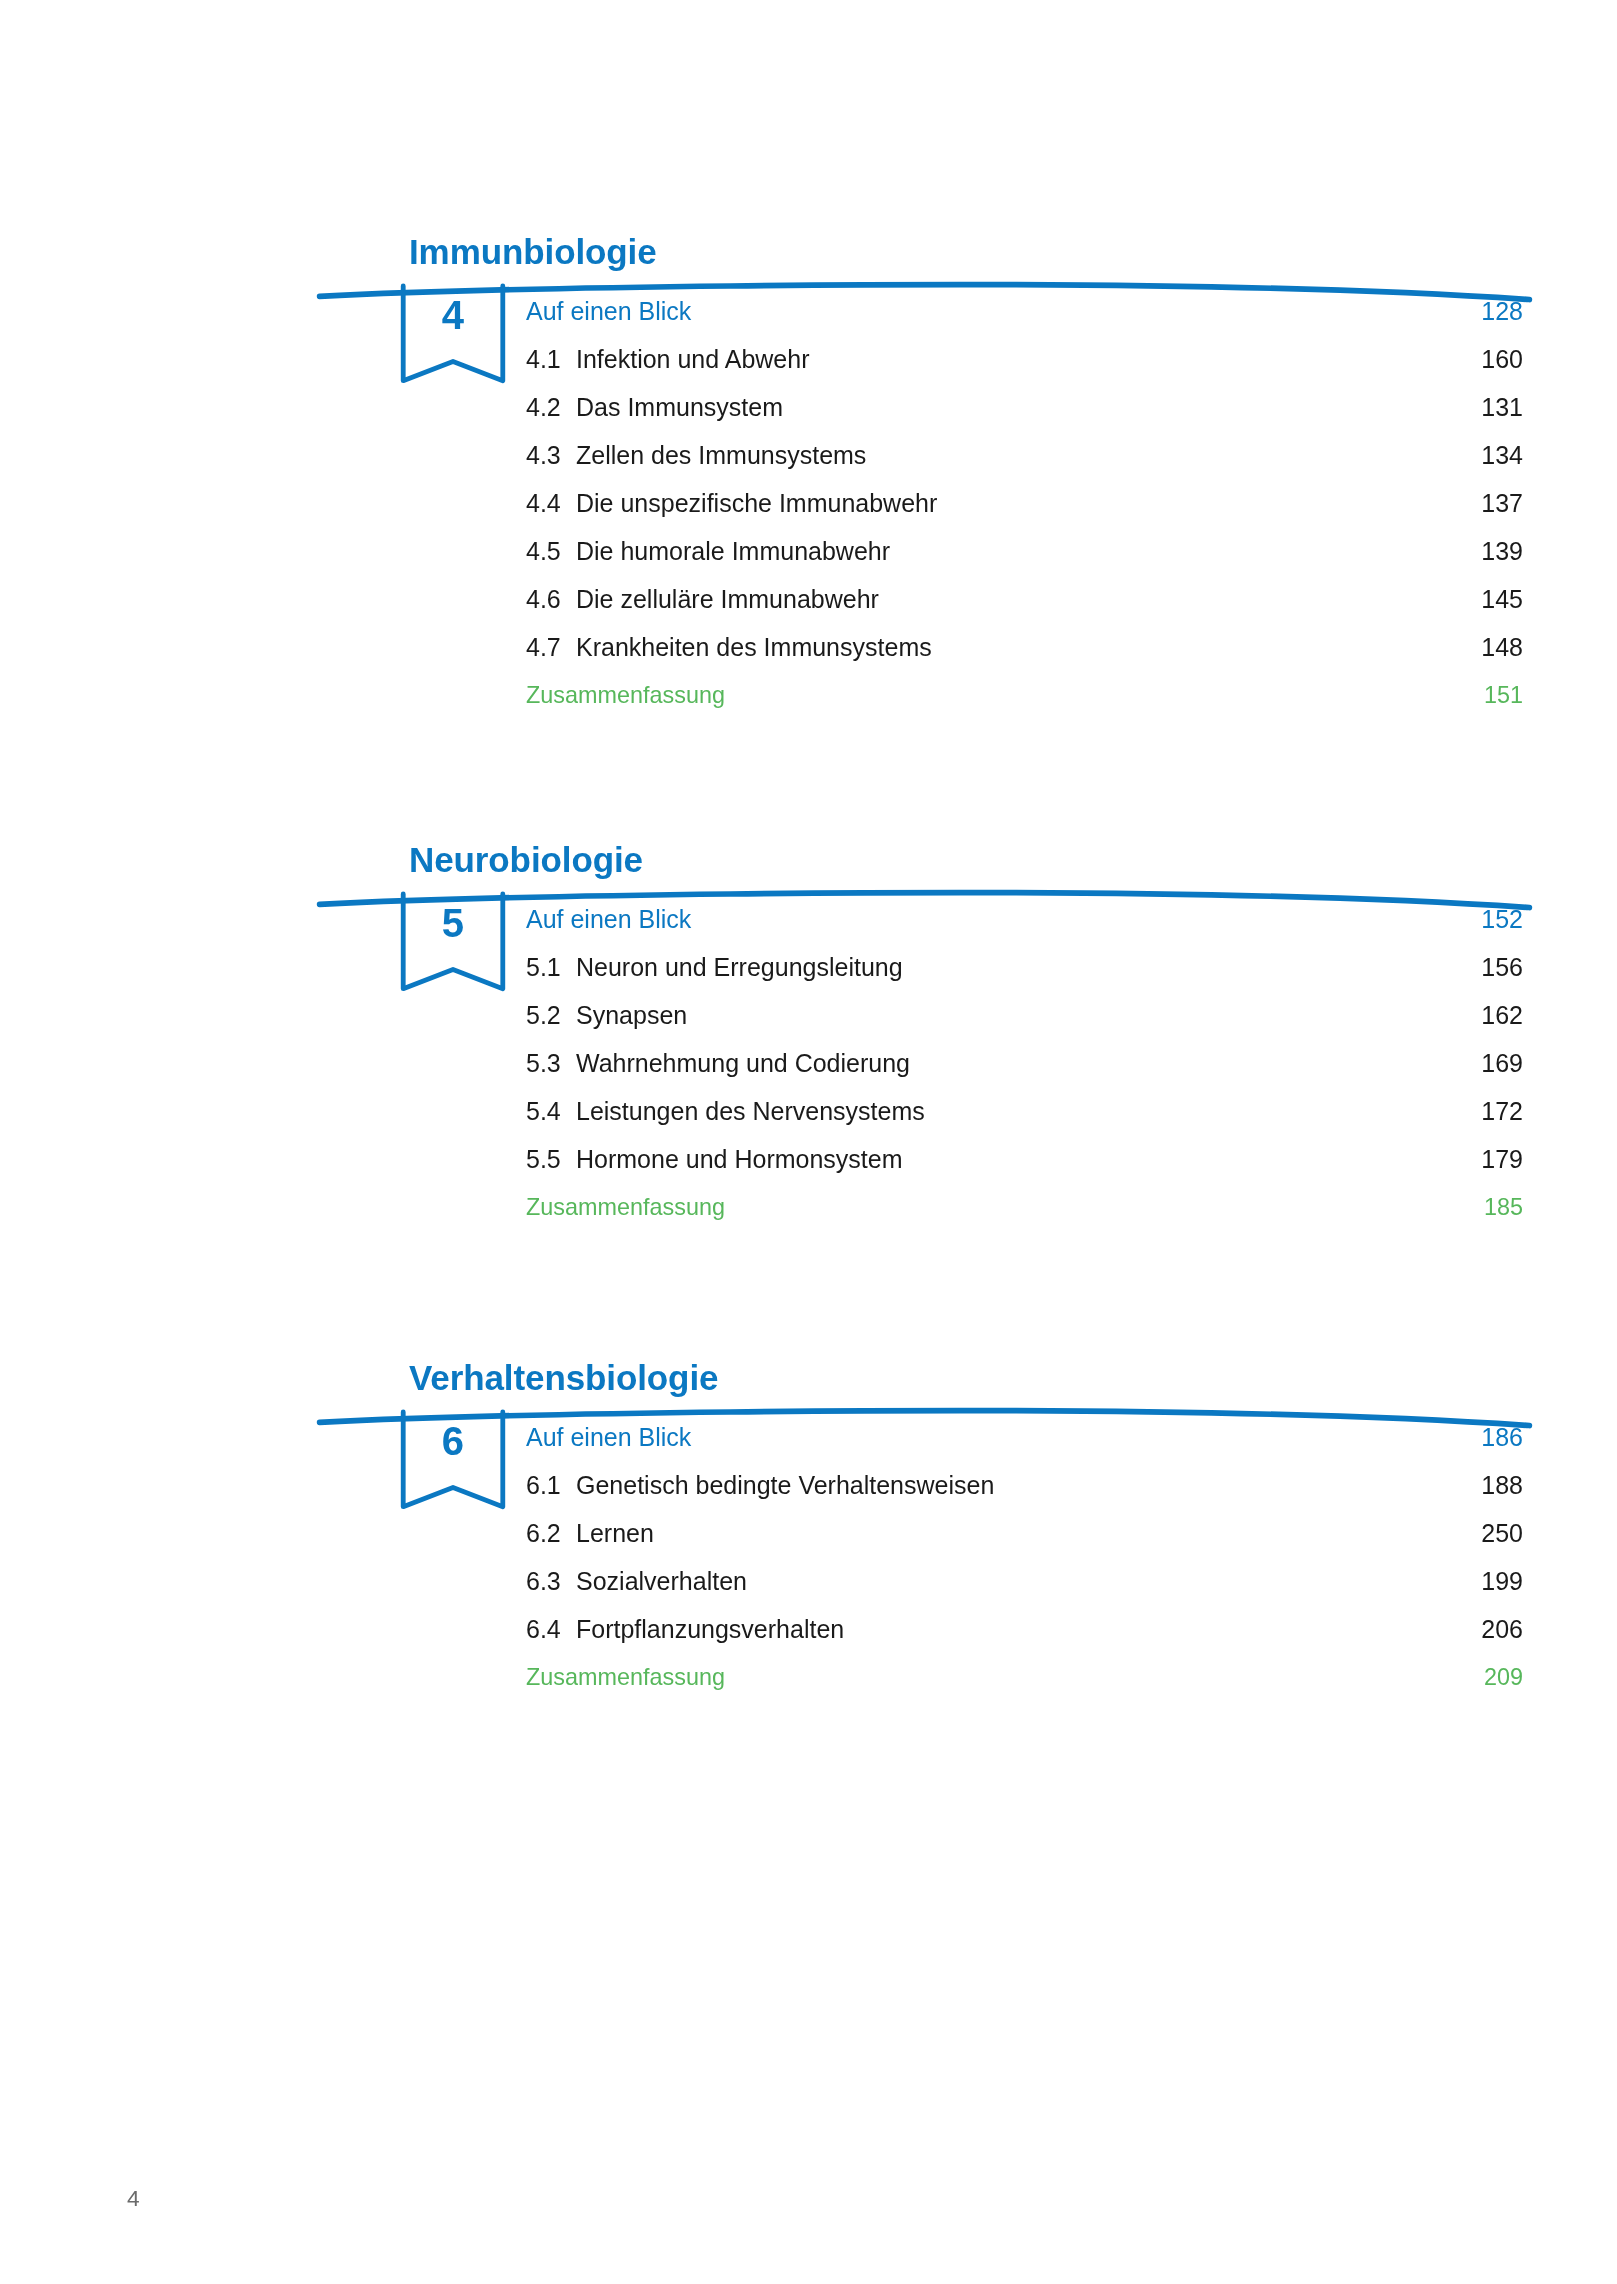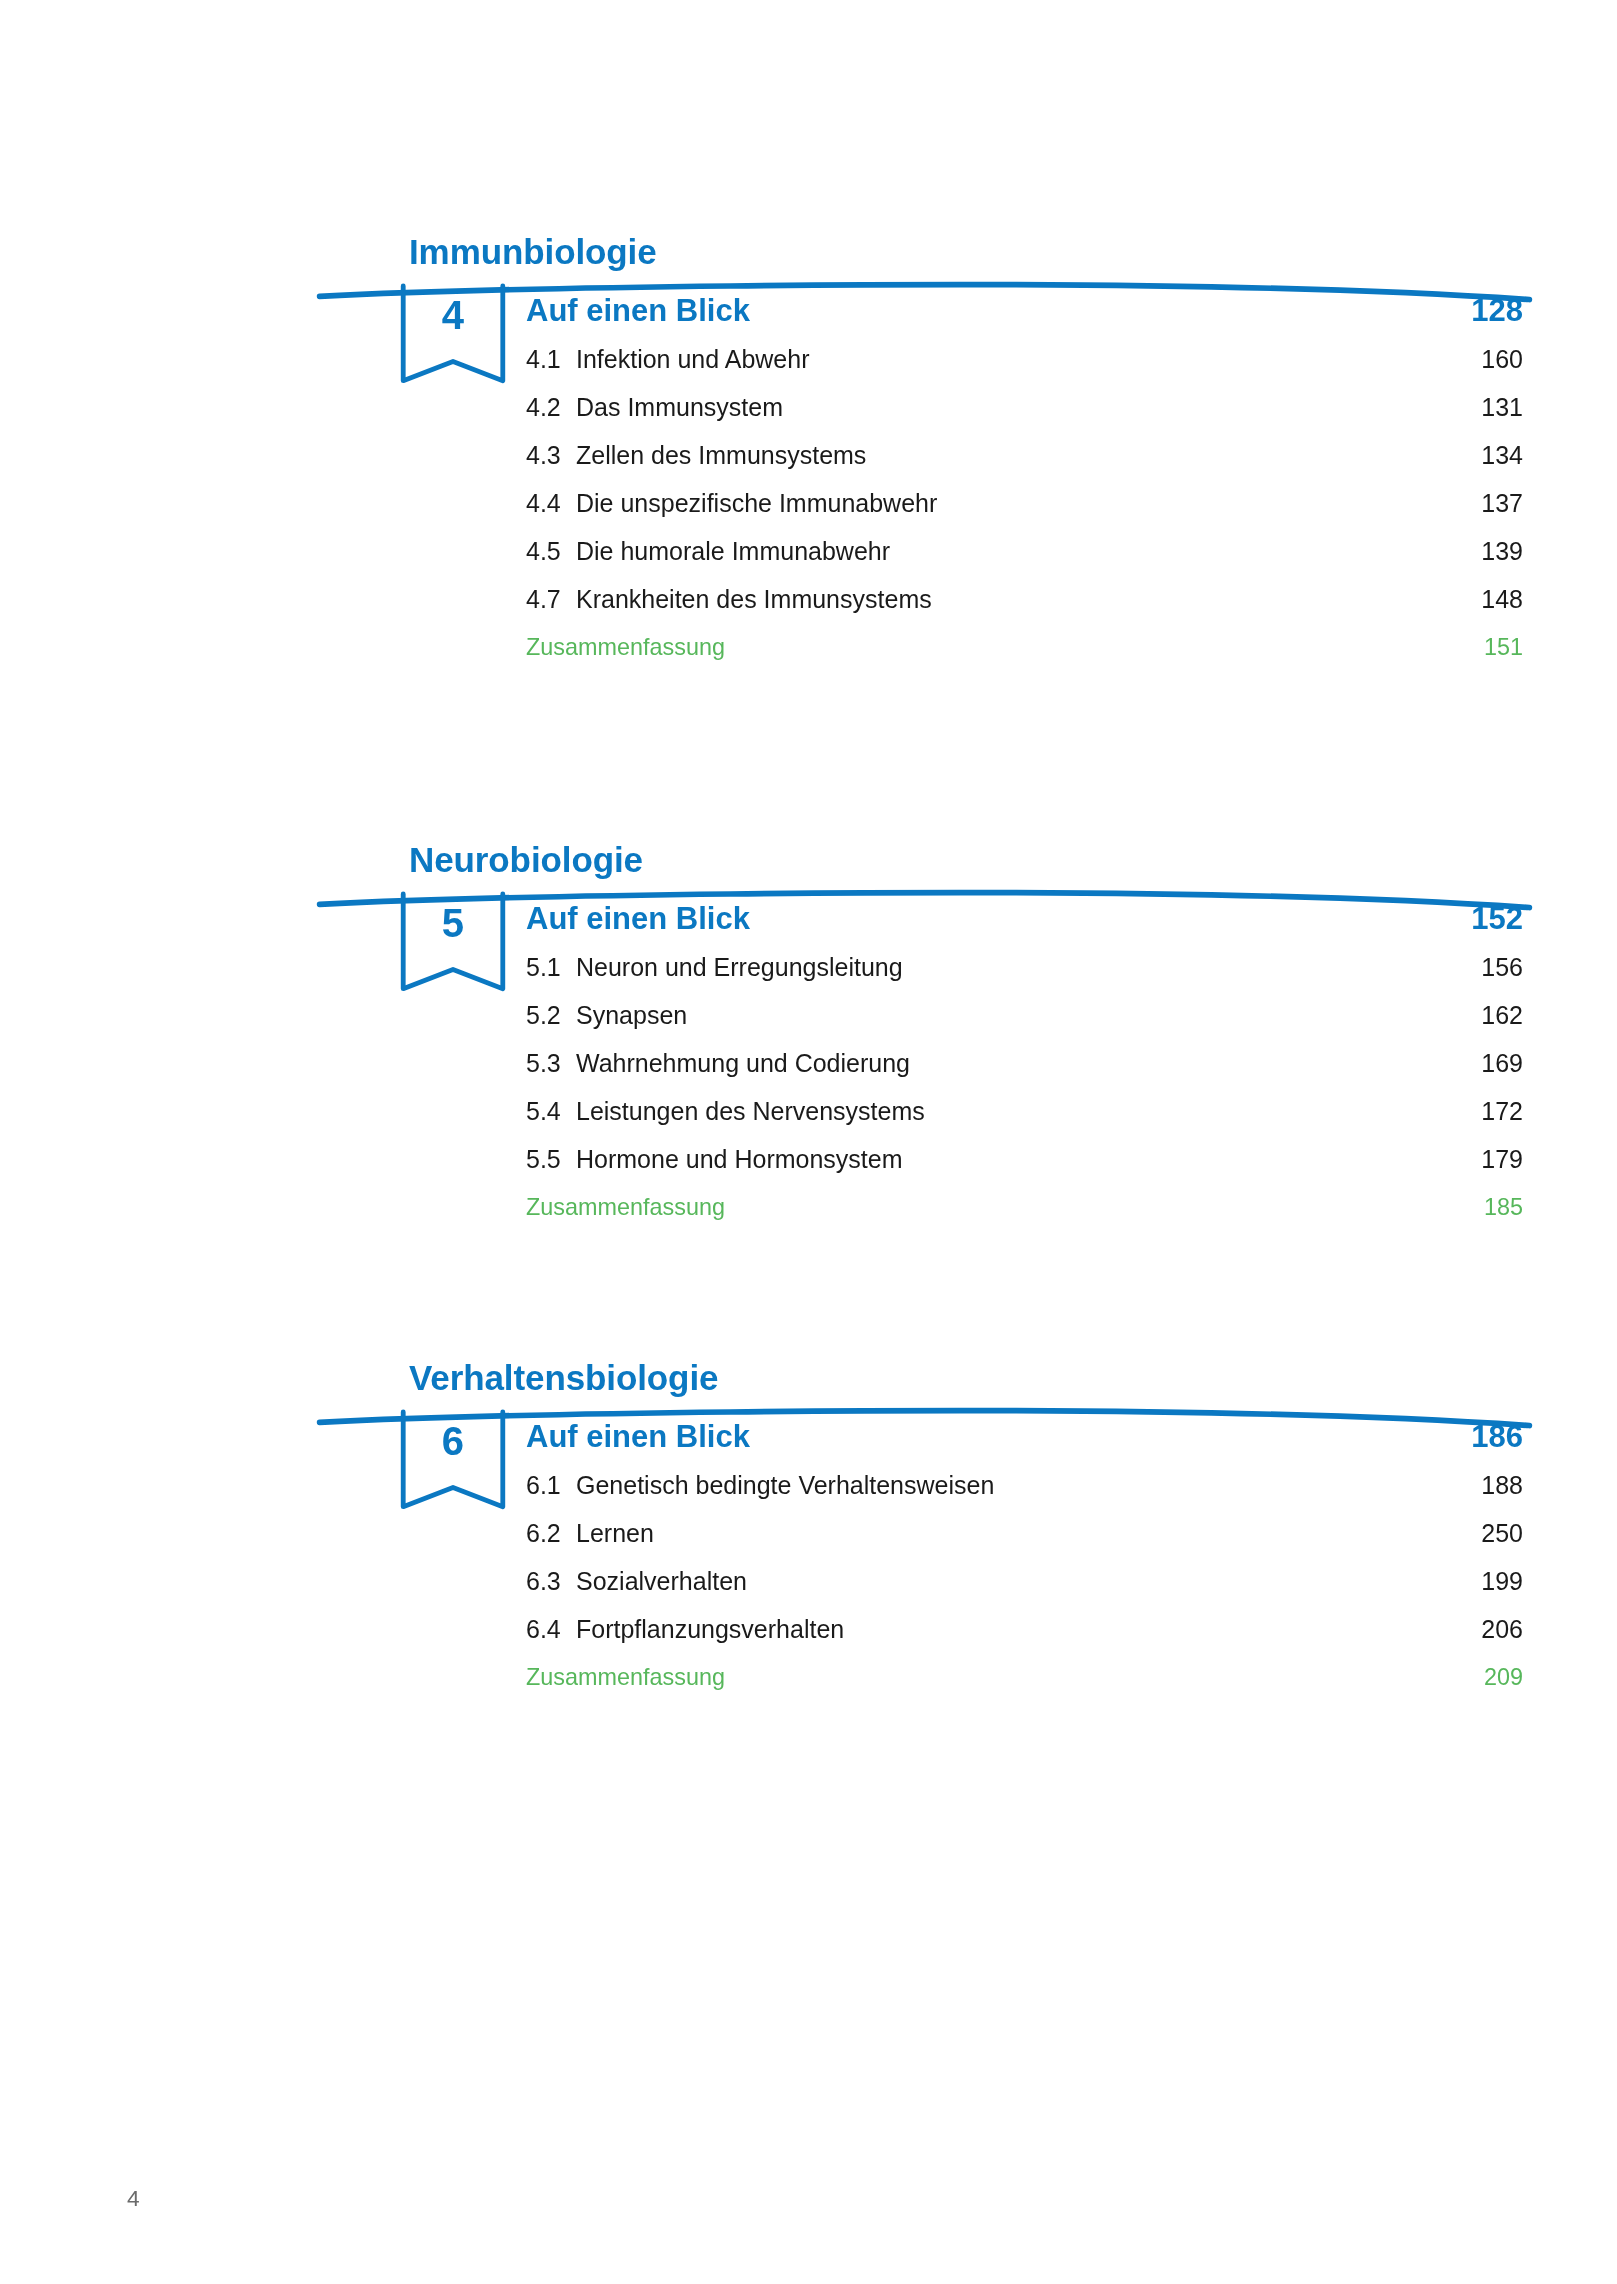--- a/index.html
+++ b/index.html
@@ -115,22 +115,22 @@
     text-align: right;
     font-size: 25px;
     color: #1a1a1a;
     line-height: 32px;
     white-space: nowrap;
   }
 
   .row.overview .row-label,
   .row.overview .row-page {
     color: #0b78c2;
-    font-weight: 700;
-    font-size: 31px;
+    font-weight: 400;
+    font-size: 25px;
   }
   .row.summary .row-label,
   .row.summary .row-page {
     color: #57b75b;
     font-weight: 400;
     font-size: 23.4px;
   }
 
   
   .folio {
@@ -179,20 +179,24 @@
           </div>
           <div class="row ">
             <div class="row-label"><span class="row-num">4.4</span><span>Die unspezifische Immunabwehr</span></div>
             <div class="row-page">137</div>
           </div>
           <div class="row ">
             <div class="row-label"><span class="row-num">4.5</span><span>Die humorale Immunabwehr</span></div>
             <div class="row-page">139</div>
           </div>
           <div class="row ">
+            <div class="row-label"><span class="row-num">4.6</span><span>Die zelluläre Immunabwehr</span></div>
+            <div class="row-page">145</div>
+          </div>
+          <div class="row ">
             <div class="row-label"><span class="row-num">4.7</span><span>Krankheiten des Immunsystems</span></div>
             <div class="row-page">148</div>
           </div>
           <div class="row summary">
             <div class="row-label">Zusammenfassung</div>
             <div class="row-page">151</div>
           </div>
         </div>
       </div>
       <div class="section" style="top: 842px;">

